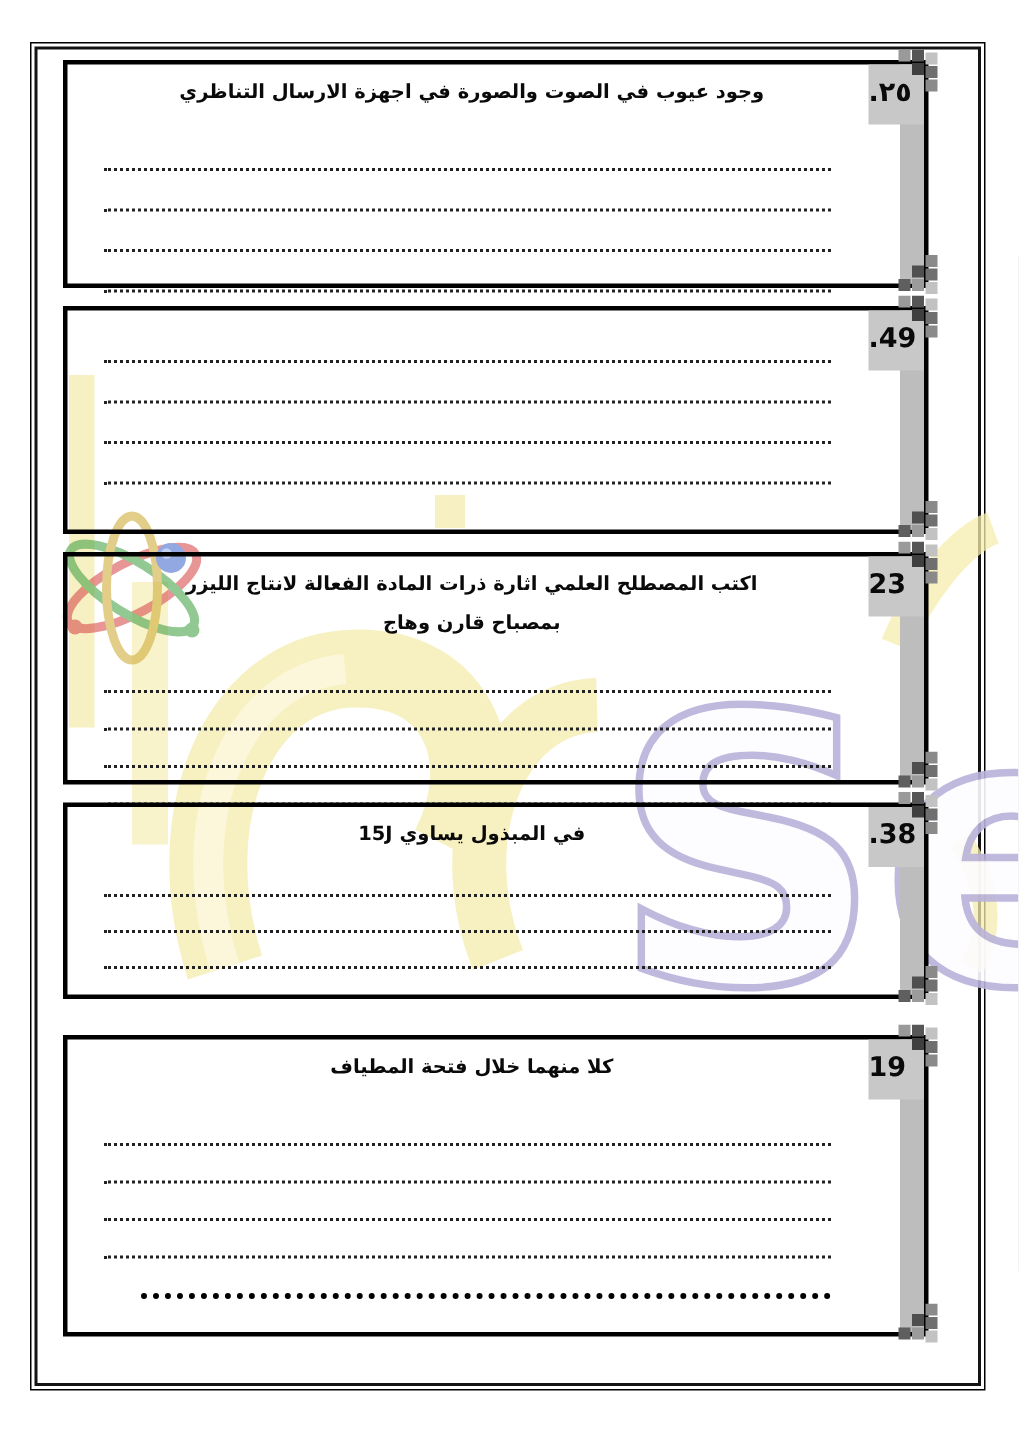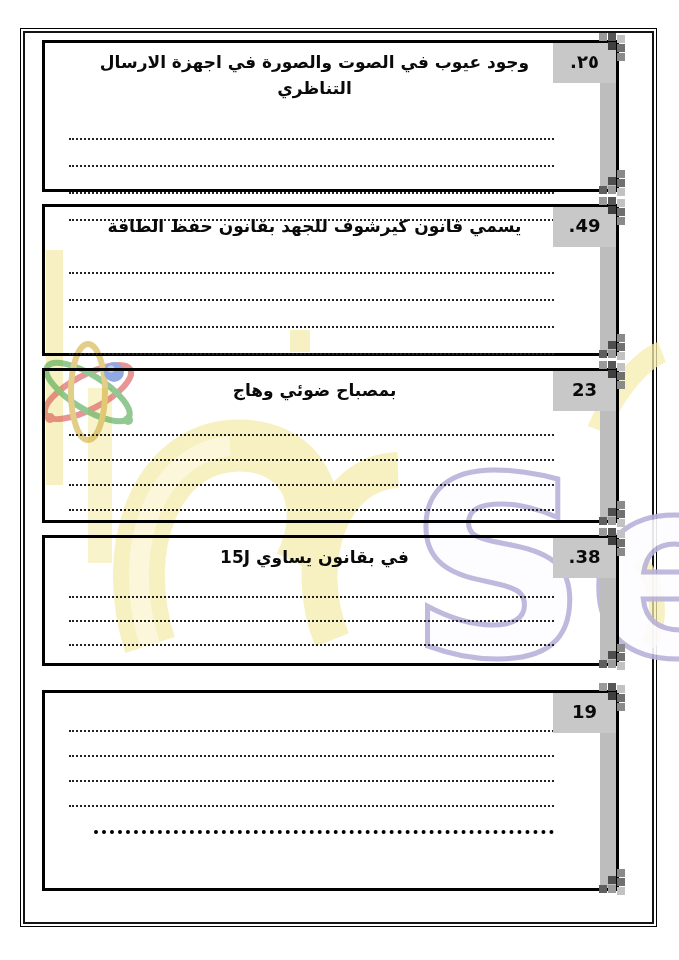--- a/index.html
+++ b/index.html
@@ -23,26 +23,26 @@
   }
   .q-0{top:40px;height:152px}
   .q-1{top:204px;height:152px}
   .q-2{top:368px;height:155px}
   .q-3{top:535px;height:131px}
   .q-4{top:690px;height:201px}
   .qstrip{
     position:absolute;top:0;right:0;bottom:0;width:16px;background:#bdbdbd;
   }
   .qnum{
-    position:absolute;top:0;right:0;width:63px;height:40px;background:#c8c8c8;
-    font-weight:bold;font-size:18px;line-height:38px;text-align:center;
+    position:absolute;top:0;right:0;width:37px;height:40px;background:#c8c8c8;
+    font-weight:bold;font-size:18px;line-height:38px;text-align:left;
     color:#0a0a0a;direction:rtl;
   }
   .qtext{
-    direction:rtl;text-align:center;font-weight:bold;font-size:17px;
+    direction:rtl;text-align:center;font-weight:bold;font-size:13px;
     line-height:26px;color:#0a0a0a;margin:6px 58px 0 26px;
   }
   .qlines{direction:rtl;margin:8px 62px 0 24px;}
   .aline{height:25px;border-bottom:2px dotted #222;}
   .q-0 .qlines{margin-top:12px}
   .q-2 .aline{height:23px}
   .q-3 .qlines{margin-top:4px}
   .q-3 .aline{height:22px}
   .q-4 .qlines{margin-top:14px}
   .q-4 .aline{height:23px}
@@ -129,23 +129,20 @@
         <rect x="20" y="20" width="8" height="8" fill="#8a8a8a"></rect>
       </svg>
       <svg class="cluster cluster-bottom" viewBox="0 0 29 29">
         <rect x="20" y="0" width="8" height="8" fill="#8a8a8a"></rect>
         <rect x="11" y="7" width="8" height="8" fill="#4f4f4f"></rect>
         <rect x="20" y="9" width="8" height="8" fill="#707070"></rect>
         <rect x="2" y="16" width="8" height="8" fill="#5f5f5f"></rect>
         <rect x="11" y="16" width="8" height="8" fill="#9b9b9b"></rect>
         <rect x="20" y="18" width="8" height="8" fill="#c2c2c2"></rect>
       </svg>
-      <div class="qtext" dir="rtl">
-          <div>يسمي قانون كيرشوف للجهد بقانون حفظ الطاقة</div>
-        </div>
       <div class="qlines" dir="rtl">
           <div class="aline"></div>
           <div class="aline"></div>
           <div class="aline"></div>
           <div class="aline"></div>
         </div>
     </div>
       <div class="qbox q-2">
       <div class="qstrip"></div>
       <div class="qnum">23</div>
@@ -159,21 +156,22 @@
       </svg>
       <svg class="cluster cluster-bottom" viewBox="0 0 29 29">
         <rect x="20" y="0" width="8" height="8" fill="#8a8a8a"></rect>
         <rect x="11" y="7" width="8" height="8" fill="#4f4f4f"></rect>
         <rect x="20" y="9" width="8" height="8" fill="#707070"></rect>
         <rect x="2" y="16" width="8" height="8" fill="#5f5f5f"></rect>
         <rect x="11" y="16" width="8" height="8" fill="#9b9b9b"></rect>
         <rect x="20" y="18" width="8" height="8" fill="#c2c2c2"></rect>
       </svg>
       <div class="qtext" dir="rtl">
-          <div>بمصباح ضوئي وهاج</div>
+          <div>اكتب المصطلح العلمي اثارة ذرات المادة الفعالة لانتاج الليزر</div>
+          <div>بمصباح قارن وهاج</div>
         </div>
       <div class="qlines" dir="rtl">
           <div class="aline"></div>
           <div class="aline"></div>
           <div class="aline"></div>
           <div class="aline"></div>
         </div>
     </div>
       <div class="qbox q-3">
       <div class="qstrip"></div>
@@ -188,21 +186,21 @@
       </svg>
       <svg class="cluster cluster-bottom" viewBox="0 0 29 29">
         <rect x="20" y="0" width="8" height="8" fill="#8a8a8a"></rect>
         <rect x="11" y="7" width="8" height="8" fill="#4f4f4f"></rect>
         <rect x="20" y="9" width="8" height="8" fill="#707070"></rect>
         <rect x="2" y="16" width="8" height="8" fill="#5f5f5f"></rect>
         <rect x="11" y="16" width="8" height="8" fill="#9b9b9b"></rect>
         <rect x="20" y="18" width="8" height="8" fill="#c2c2c2"></rect>
       </svg>
       <div class="qtext" dir="rtl">
-          <div>في بقانون يساوي 15J</div>
+          <div>في المبذول يساوي 15J</div>
         </div>
       <div class="qlines" dir="rtl">
           <div class="aline"></div>
           <div class="aline"></div>
           <div class="aline"></div>
         </div>
     </div>
       <div class="qbox q-4">
       <div class="qstrip"></div>
       <div class="qnum">19</div>
@@ -216,20 +214,21 @@
       </svg>
       <svg class="cluster cluster-bottom" viewBox="0 0 29 29">
         <rect x="20" y="0" width="8" height="8" fill="#8a8a8a"></rect>
         <rect x="11" y="7" width="8" height="8" fill="#4f4f4f"></rect>
         <rect x="20" y="9" width="8" height="8" fill="#707070"></rect>
         <rect x="2" y="16" width="8" height="8" fill="#5f5f5f"></rect>
         <rect x="11" y="16" width="8" height="8" fill="#9b9b9b"></rect>
         <rect x="20" y="18" width="8" height="8" fill="#c2c2c2"></rect>
       </svg>
       <div class="qtext" dir="rtl">
+          <div>كلا منهما خلال فتحة المطياف</div>
         </div>
       <div class="qlines" dir="rtl">
           <div class="aline"></div>
           <div class="aline"></div>
           <div class="aline"></div>
           <div class="aline"></div>
           <div class="aline aline-bold"></div>
         </div>
     </div>
     </div>

